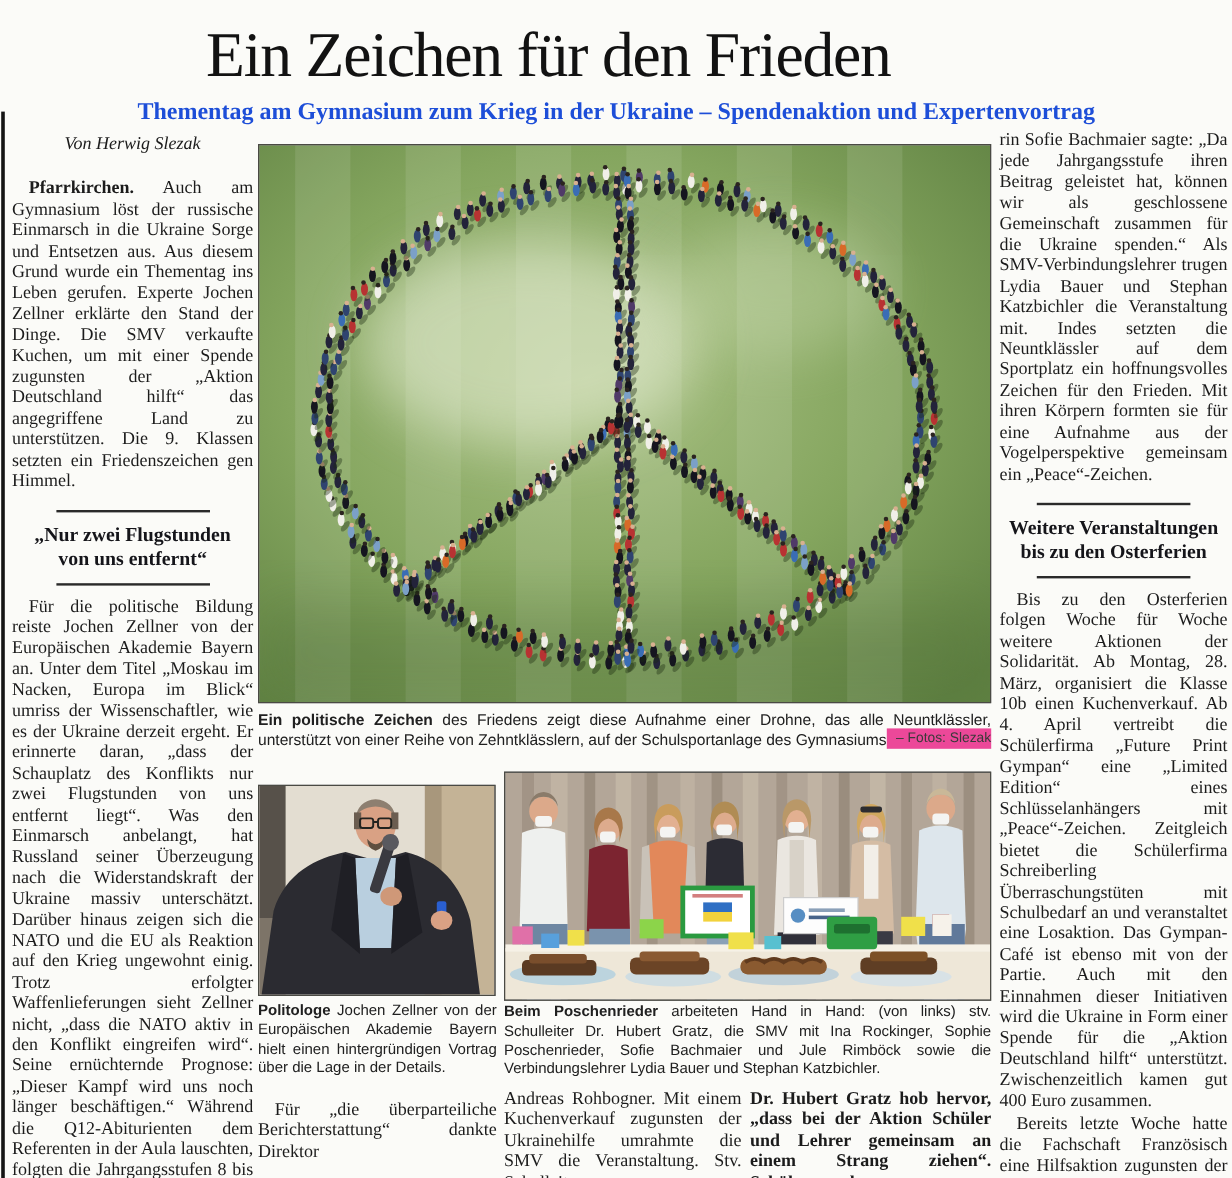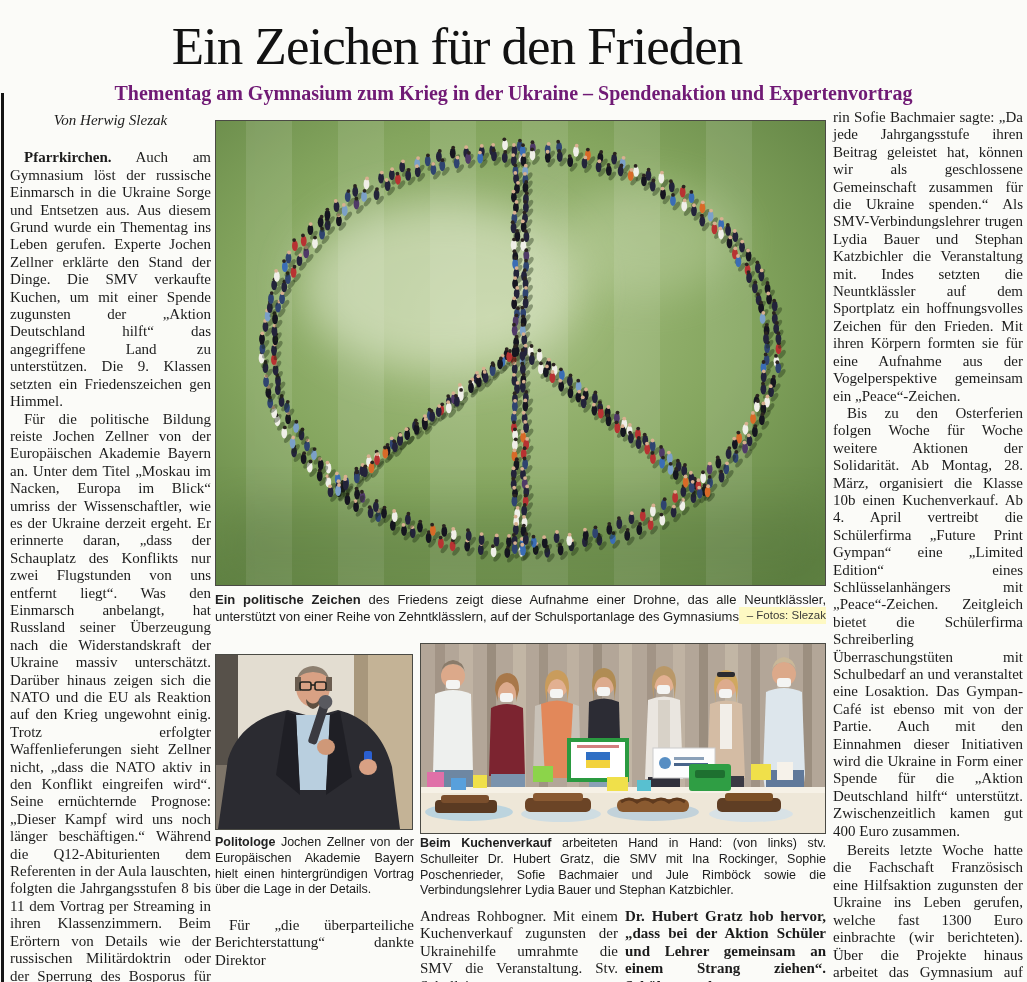--- a/index.html
+++ b/index.html
@@ -13,21 +13,21 @@
   }
 
   
   .title{
     position:absolute;top:16px;left:0;width:914px;
     text-align:center;font-size:53px;font-weight:normal;
     letter-spacing:-1px;color:#121212;
   }
   .subtitle{
     position:absolute;top:82px;left:0;width:1027px;
-    text-align:center;font-size:20px;font-weight:bold;color:#701a75;
+    text-align:center;font-size:20px;font-weight:bold;color:#1d4ed8;
   }
 
   
   .left-edge-rule{position:absolute;left:1px;top:93px;width:3px;height:889px;background:#141414}
 
   
   .col{position:absolute;font-size:15px;line-height:17.4px;text-align:justify}
   .col p{text-align:justify}
   .col p.ind{text-indent:14px}
   .byline{font-style:italic;font-size:15px;margin-bottom:20px;text-align:center}
@@ -42,45 +42,55 @@
   
   .photo{position:absolute;border:1px solid #4a4a44;background:#888;overflow:hidden}
   .photo svg{display:block}
 
   .main-caption{
     position:absolute;left:215px;top:591px;width:611px;
     font-family:"Liberation Sans",sans-serif;
     font-size:13px;line-height:17px;text-align:justify;color:#202020;
   }
   .main-caption .credit{
-    position:absolute;right:0;bottom:1px;background:#fef9c3;
+    position:absolute;right:0;bottom:1px;background:#ec4899;
     font-size:11.5px;color:#3a3a3a;padding-left:8px;
   }
   .sub-caption{
     position:absolute;
     font-family:"Liberation Sans",sans-serif;
     font-size:12.5px;line-height:15.8px;text-align:justify;color:#202020;
   }
 </style>
 </head>
 <body>
 
 <div class="left-edge-rule"></div>
 
 <h1 class="title">Ein Zeichen für den Frieden</h1>
 <h2 class="subtitle">Thementag am Gymnasium zum Krieg in der Ukraine – Spendenaktion und Expertenvortrag</h2>
 
 <div class="col" style="left:10px;top:112px;width:201px;">
   <div class="byline">Von Herwig Slezak</div>
   <p class="ind"><span class="lead">Pfarrkirchen.</span><span> Auch am Gymnasium löst der russische Einmarsch in die Ukraine Sorge und Entsetzen aus. Aus diesem Grund wurde ein Thementag ins Leben gerufen. Experte Jochen Zellner erklärte den Stand der Dinge. Die SMV verkaufte Kuchen, um mit einer Spende zugunsten der „Aktion Deutschland hilft“ das angegriffene Land zu unterstützen. Die 9. Klassen setzten ein Friedenszeichen gen Himmel.</span></p>
+  <div class="crosshead">
+    <div class="rule"></div>
+    <h3>„Nur zwei Flugstunden von uns entfernt“</h3>
+    <div class="rule"></div>
+  </div>
   <p class="ind">Für die politische Bildung reiste Jochen Zellner von der Europäischen Akademie Bayern an. Unter dem Titel „Moskau im Nacken, Europa im Blick“ umriss der Wissenschaftler, wie es der Ukraine derzeit ergeht. Er erinnerte daran, „dass der Schauplatz des Konflikts nur zwei Flugstunden von uns entfernt liegt“. Was den Einmarsch anbelangt, hat Russland seiner Überzeugung nach die Widerstandskraft der Ukraine massiv unterschätzt. Darüber hinaus zeigen sich die NATO und die EU als Reaktion auf den Krieg ungewohnt einig. Trotz erfolgter Waffenlieferungen sieht Zellner nicht, „dass die NATO aktiv in den Konflikt eingreifen wird“. Seine ernüchternde Prognose: „Dieser Kampf wird uns noch länger beschäftigen.“ Während die Q12-Abiturienten dem Referenten in der Aula lauschten, folgten die Jahrgangsstufen 8 bis 11 dem Vortrag per Streaming in ihren Klassenzimmern. Beim Erörtern von Details wie der russischen Militärdoktrin oder der Sperrung des Bosporus für Kriegsschiffe ging</p>
 </div>
 
 <div class="col" style="left:833px;top:109px;width:190px;">
   <p>rin Sofie Bachmaier sagte: „Da jede Jahrgangsstufe ihren Beitrag geleistet hat, können wir als geschlossene Gemeinschaft zusammen für die Ukraine spenden.“ Als SMV-Verbindungslehrer trugen Lydia Bauer und Stephan Katzbichler die Veranstaltung mit. Indes setzten die Neuntklässler auf dem Sportplatz ein hoffnungsvolles Zeichen für den Frieden. Mit ihren Körpern formten sie für eine Aufnahme aus der Vogelperspektive gemeinsam ein „Peace“-Zeichen.</p>
+  <div class="crosshead">
+    <div class="rule"></div>
+    <h3>Weitere Veranstaltungen bis zu den Osterferien</h3>
+    <div class="rule"></div>
+  </div>
   <p class="ind">Bis zu den Osterferien folgen Woche für Woche weitere Aktionen der Solidarität. Ab Montag, 28. März, organisiert die Klasse 10b einen Kuchenverkauf. Ab 4. April vertreibt die Schülerfirma „Future Print Gympan“ eine „Limited Edition“ eines Schlüsselanhängers mit „Peace“-Zeichen. Zeitgleich bietet die Schülerfirma Schreiberling Überraschungstüten mit Schulbedarf an und veranstaltet eine Losaktion. Das Gympan-Café ist ebenso mit von der Partie. Auch mit den Einnahmen dieser Initiativen wird die Ukraine in Form einer Spende für die „Aktion Deutschland hilft“ unterstützt. Zwischenzeitlich kamen gut 400 Euro zusammen.</p>
   <p class="ind" style="margin-top:2px">Bereits letzte Woche hatte die Fachschaft Französisch eine Hilfsaktion zugunsten der Ukraine ins Leben gerufen, welche fast 1300 Euro einbrachte (wir berichteten). Über die Projekte hinaus arbeitet das Gymnasium auf Wunsch des Kultusministeriums gerade vorsorglich an einer Willkommensgruppe für geflüchtete Kinder.</p>
 </div>
 
 <div class="photo" style="left:215px;top:120px;width:611px;height:466px;">
   <svg id="peaceSvg" width="609" height="464" viewBox="0 0 609 464">
     <defs>
       <radialGradient id="grassGrad" cx="45%" cy="42%" r="75%">
         <stop offset="0%" stop-color="#a9c184"></stop>
         <stop offset="55%" stop-color="#84a55e"></stop>
@@ -1548,21 +1558,21 @@
       <rect x="186" y="133" width="21" height="14" fill="#f0e04a"></rect>
       <rect x="216" y="136" width="14" height="11" fill="#58c0d0"></rect>
       <rect x="330" y="120" width="20" height="16" fill="#f0e04a"></rect>
       <rect x="356" y="118" width="16" height="18" fill="#f6f2ea"></rect>
     </g>
   </svg>
 </div>
 
 <p class="sub-caption" style="left:215px;top:835px;width:199px;"><span class="lead">Politologe</span><span> Jochen Zellner von der Europäischen Akademie Bayern hielt einen hintergründigen Vortrag über die Lage in der Details.</span></p>
 
-<p class="sub-caption" style="left:420px;top:836px;width:406px;"><span class="lead">Beim Kuchenverkauf</span><span> arbeiteten Hand in Hand: (von links) stv. Schulleiter Dr. Hubert Gratz, die SMV mit Ina Rockinger, Sophie Poschenrieder, Sofie Bachmaier und Jule Rimböck sowie die Verbindungslehrer Lydia Bauer und Stephan Katzbichler.</span></p>
+<p class="sub-caption" style="left:420px;top:836px;width:406px;"><span class="lead">Beim Poschenrieder</span><span> arbeiteten Hand in Hand: (von links) stv. Schulleiter Dr. Hubert Gratz, die SMV mit Ina Rockinger, Sophie Poschenrieder, Sofie Bachmaier und Jule Rimböck sowie die Verbindungslehrer Lydia Bauer und Stephan Katzbichler.</span></p>
 
 <div class="col" style="left:215px;top:917px;width:199px;">
   <p class="ind">Für „die überparteiliche Berichterstattung“ dankte Direktor</p>
 </div>
 <div class="col" style="left:420px;top:908px;width:198px;">
   <p>Andreas Rohbogner. Mit einem Kuchenverkauf zugunsten der Ukrainehilfe umrahmte die SMV die Veranstaltung. Stv. Schulleiter</p>
 </div>
 <div class="col" style="left:625px;top:908px;width:201px;font-weight:bold;">
   <p>Dr. Hubert Gratz hob hervor, „dass bei der Aktion Schüler und Lehrer gemeinsam an einem Strang ziehen“. Schülerspreche-</p>
 </div>

